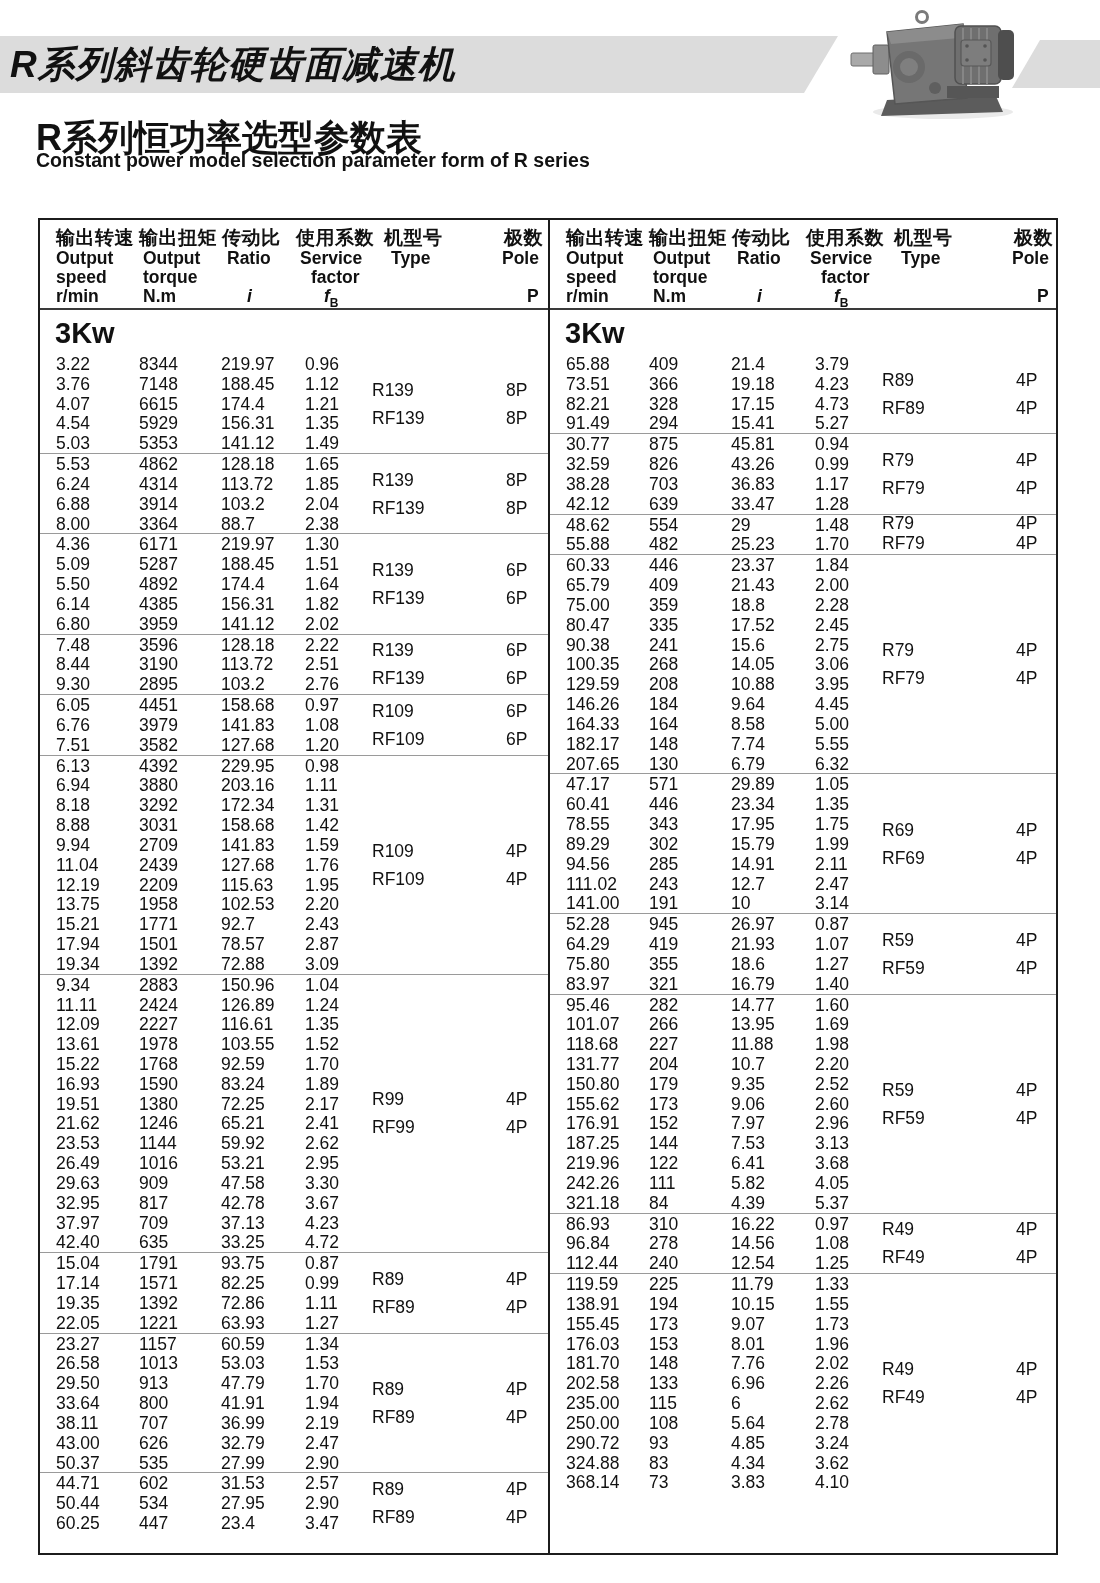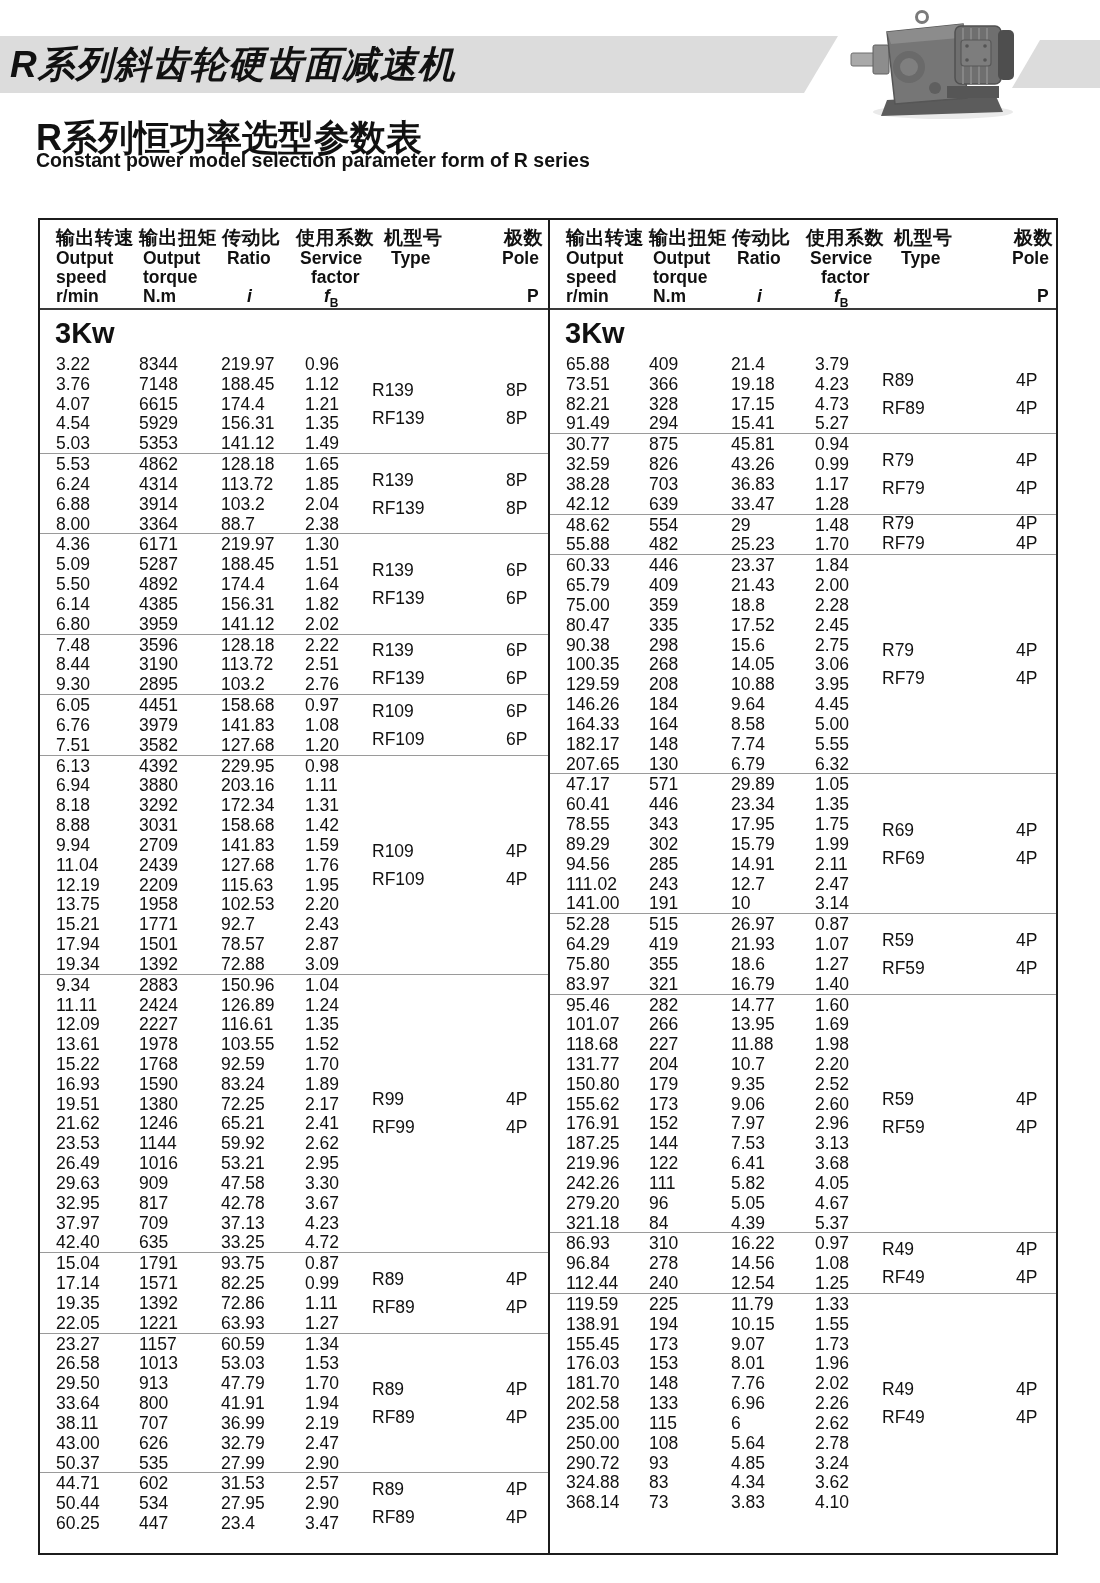--- a/index.html
+++ b/index.html
@@ -711,21 +711,21 @@
             <span class="cell">2.28</span>
           </div>
           <div class="row">
             <span class="cell">80.47</span>
             <span class="cell">335</span>
             <span class="cell">17.52</span>
             <span class="cell">2.45</span>
           </div>
           <div class="row">
             <span class="cell">90.38</span>
-            <span class="cell">298</span>
+            <span class="cell">241</span>
             <span class="cell">15.6</span>
             <span class="cell">2.75</span>
           </div>
           <div class="row">
             <span class="cell">100.35</span>
             <span class="cell">268</span>
             <span class="cell">14.05</span>
             <span class="cell">3.06</span>
           </div>
           <div class="row">
@@ -815,21 +815,21 @@
             <div>RF69</div>
           </div>
           <div class="gpole" style="line-height: 28px;">
             <div>4P</div>
             <div>4P</div>
           </div>
         </div>
         <div class="group">
           <div class="row">
             <span class="cell">52.28</span>
-            <span class="cell">515</span>
+            <span class="cell">945</span>
             <span class="cell">26.97</span>
             <span class="cell">0.87</span>
           </div>
           <div class="row">
             <span class="cell">64.29</span>
             <span class="cell">419</span>
             <span class="cell">21.93</span>
             <span class="cell">1.07</span>
           </div>
           <div class="row">
@@ -906,26 +906,20 @@
             <span class="cell">219.96</span>
             <span class="cell">122</span>
             <span class="cell">6.41</span>
             <span class="cell">3.68</span>
           </div>
           <div class="row">
             <span class="cell">242.26</span>
             <span class="cell">111</span>
             <span class="cell">5.82</span>
             <span class="cell">4.05</span>
-          </div>
-          <div class="row">
-            <span class="cell">279.20</span>
-            <span class="cell">96</span>
-            <span class="cell">5.05</span>
-            <span class="cell">4.67</span>
           </div>
           <div class="row">
             <span class="cell">321.18</span>
             <span class="cell">84</span>
             <span class="cell">4.39</span>
             <span class="cell">5.37</span>
           </div>
           <div class="gtype" style="line-height: 28px;">
             <div>R59</div>
             <div>RF59</div>

